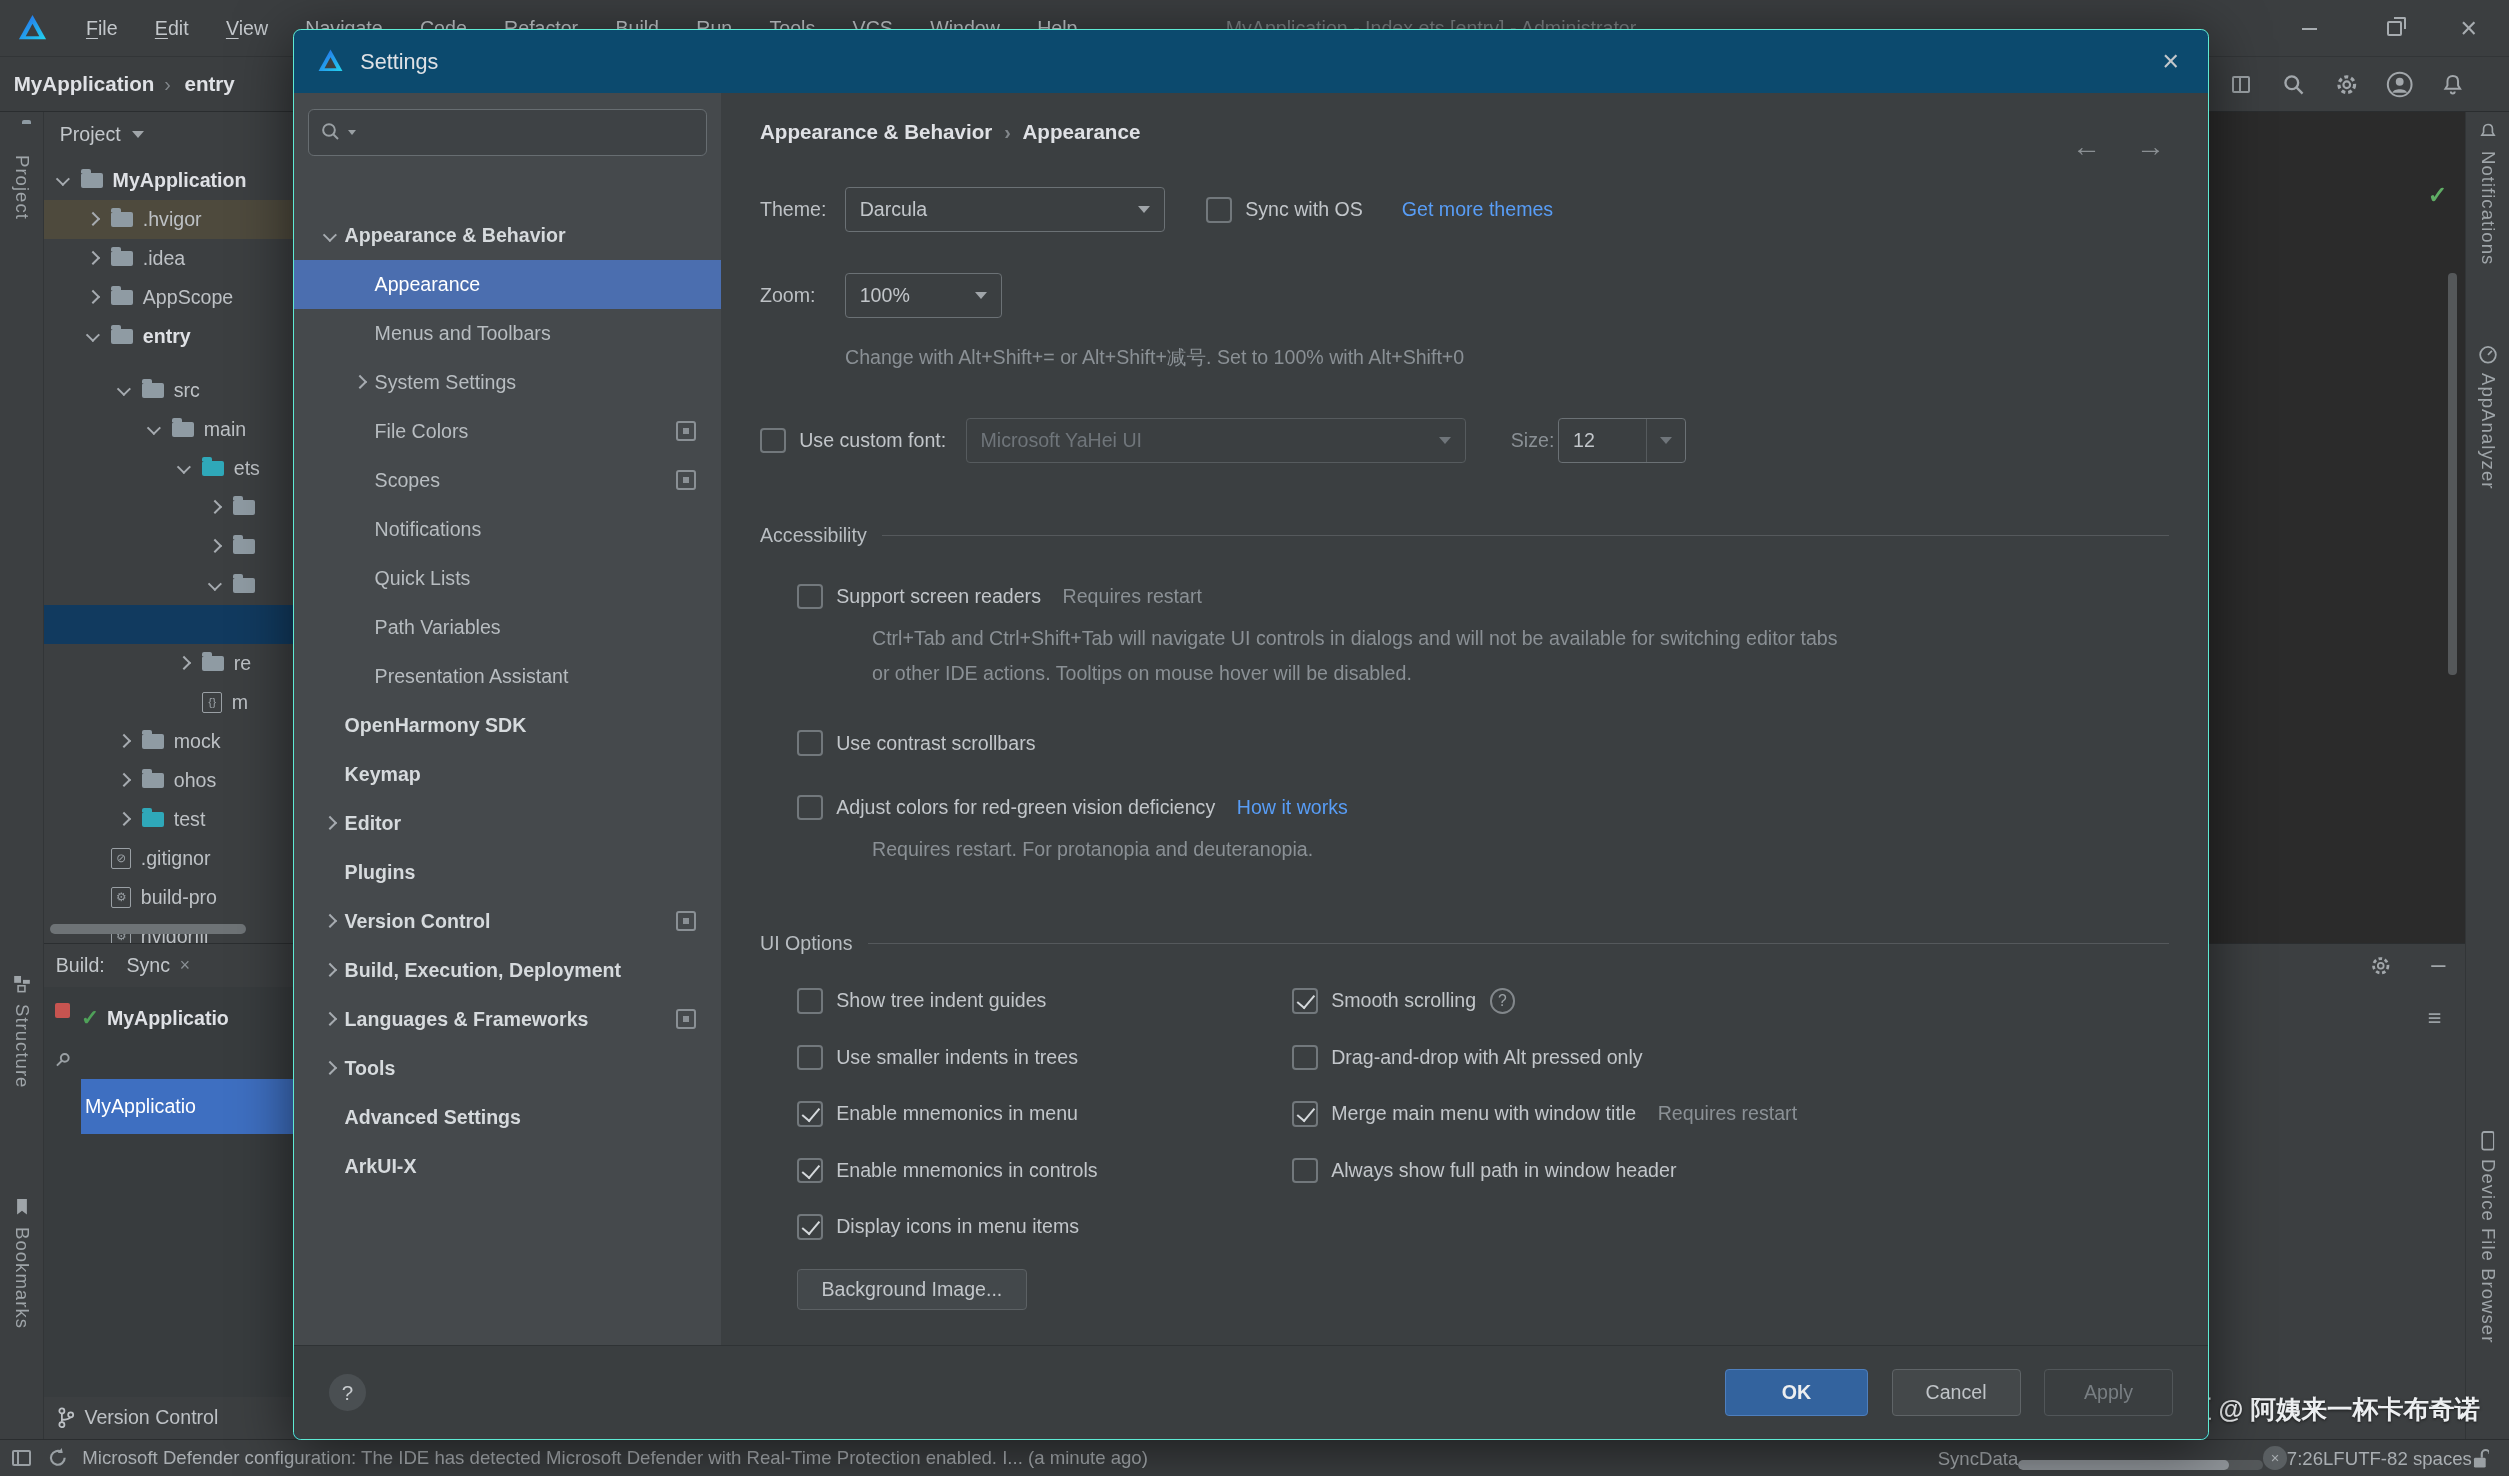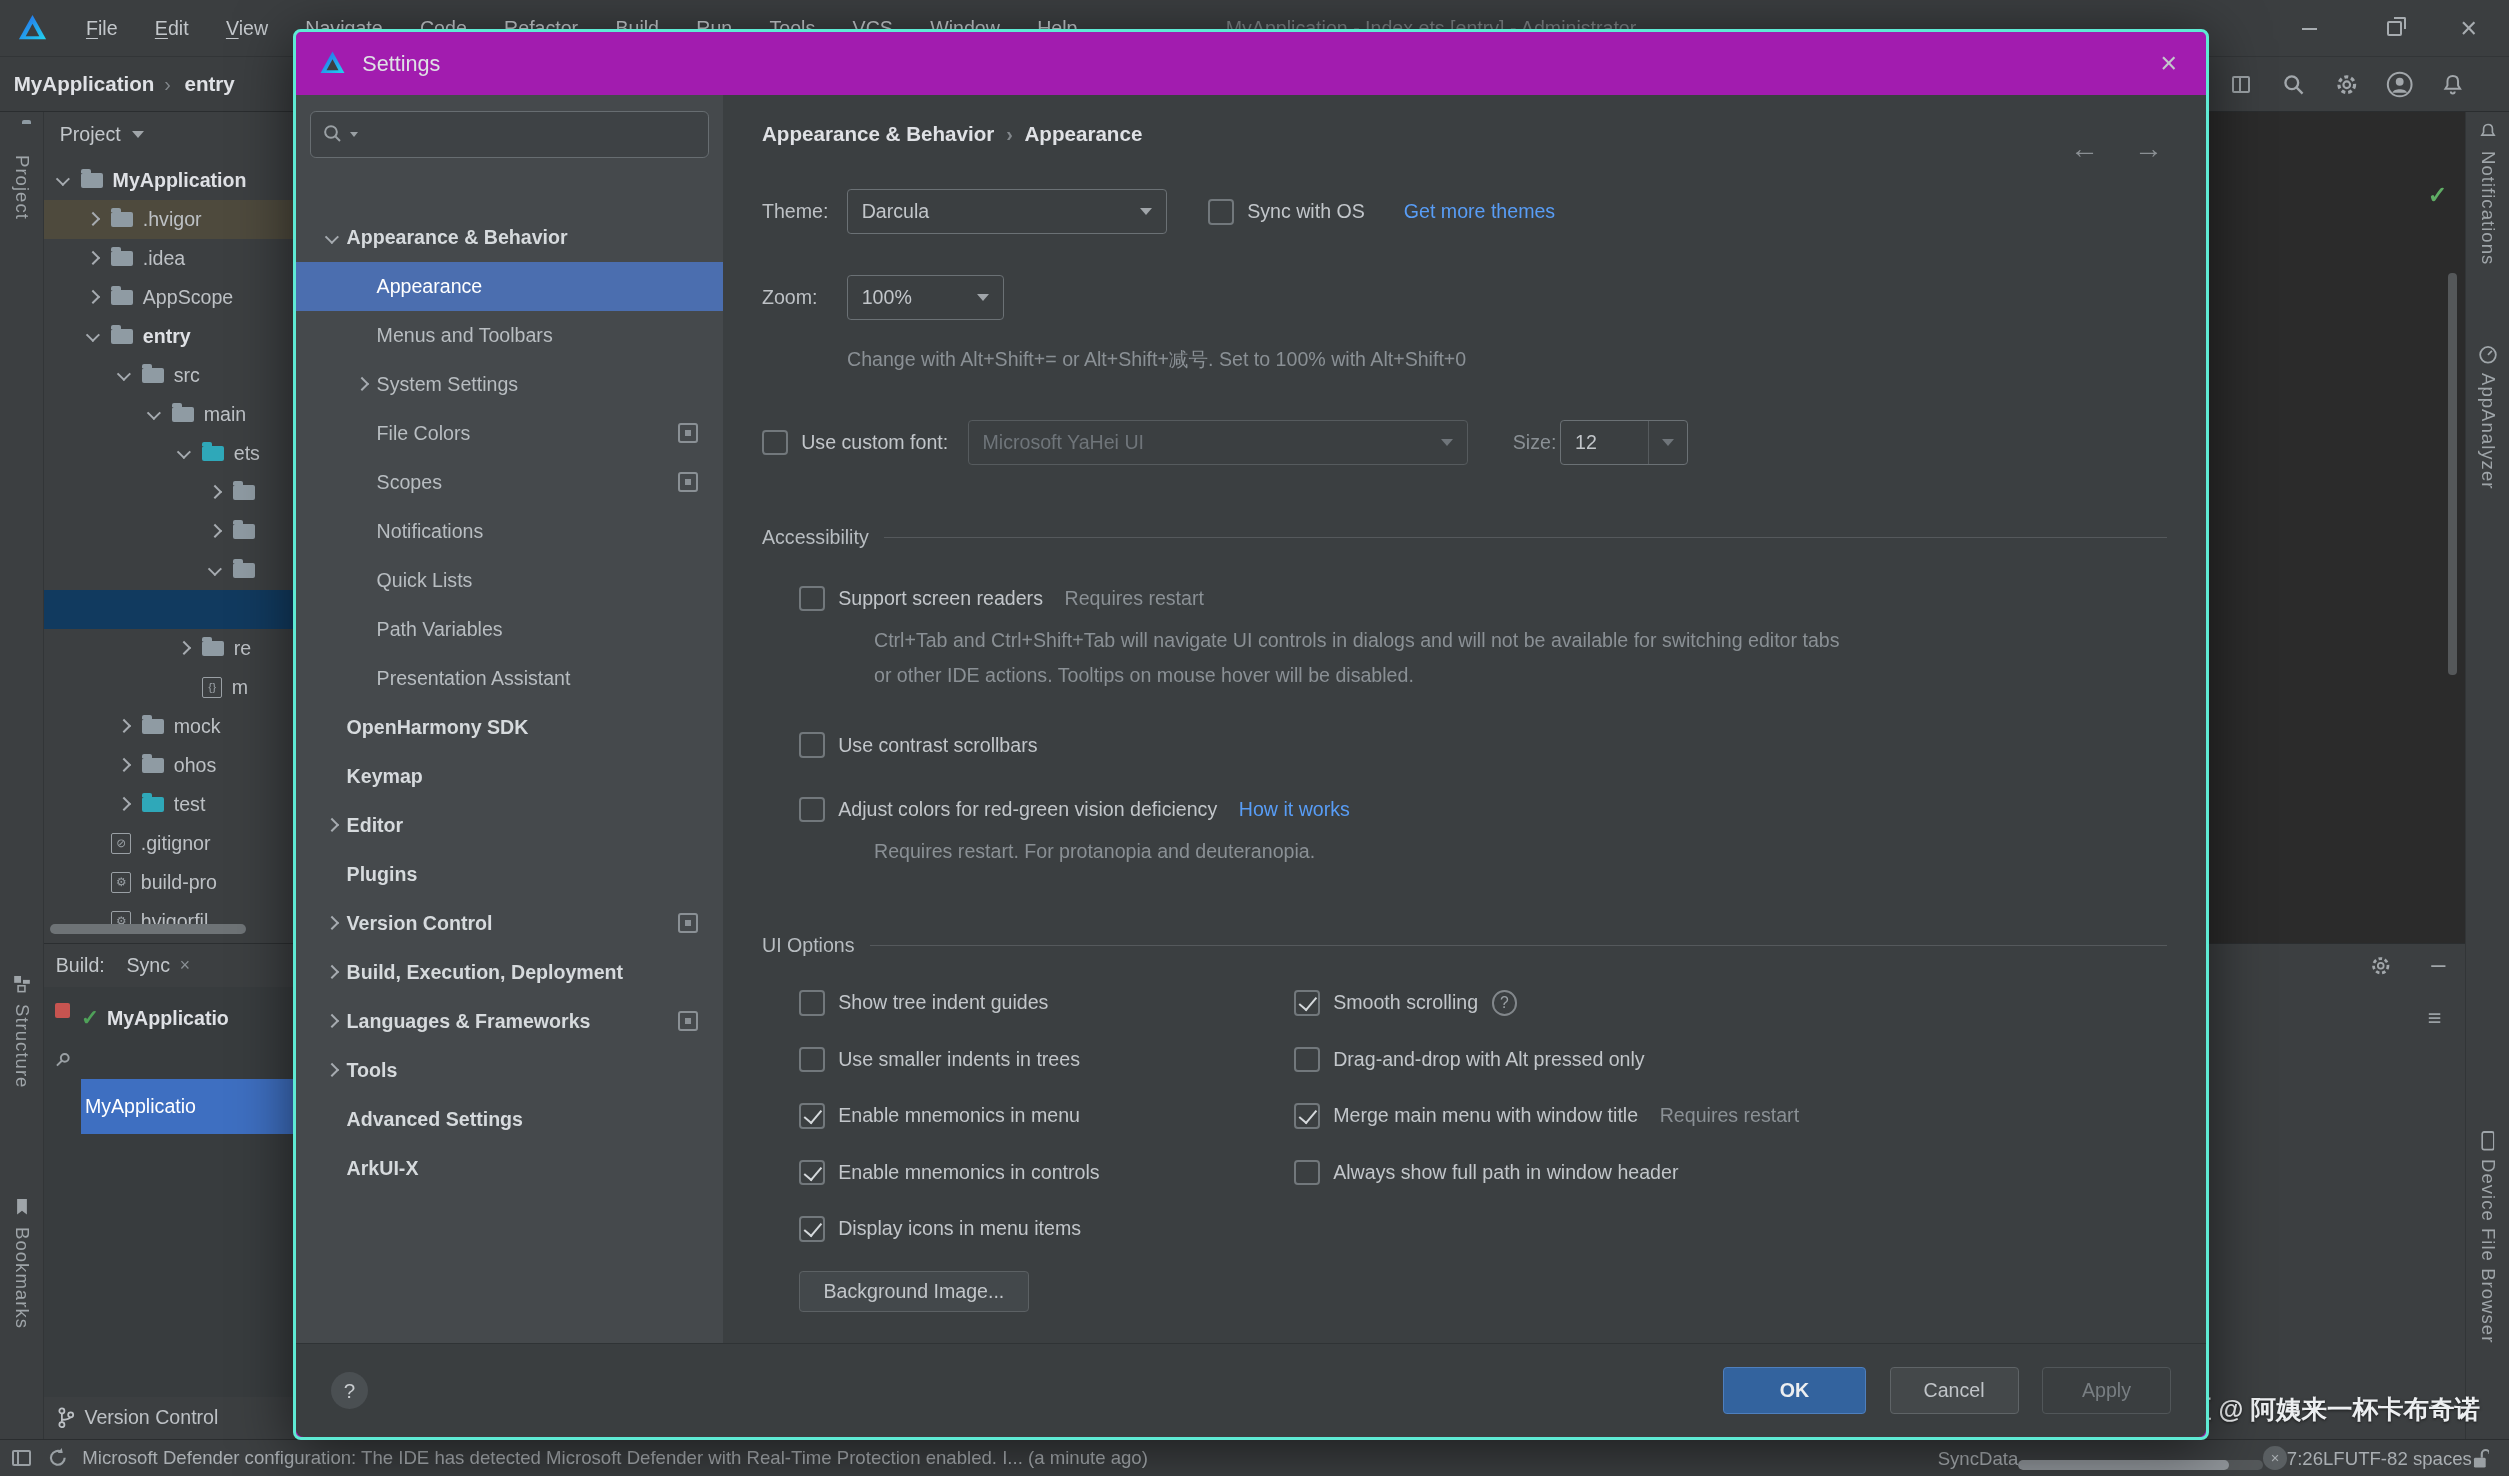--- a/index.html
+++ b/index.html
@@ -82,21 +82,21 @@
   .win-ico{width:19.6px;height:15.7px;border:2px solid #9aa0a4;border-radius:2px;position:relative;margin:0 15.7px 0 11.8px;}
   .win-ico::after{content:'';position:absolute;left:2.9px;top:-2px;bottom:-2px;width:2px;background:#9aa0a4;}
   #sb-right{position:absolute;right:19.6px;display:flex;align-items:flex-end;}
   .pbar{width:245px;height:9.8px;border-radius:4.9px;background:#54585a;overflow:hidden;}
   .pbar i{display:block;height:100%;width:86%;background:#90959a;border-radius:4.9px;}
   .xcircle{width:23.5px;height:23.5px;border-radius:50%;background:#5a5f62;color:#a8adb1;font-size:14.7px;display:flex;align-items:center;justify-content:center;}
 
   #watermark{position:absolute;right:29px;bottom:49px;font-size:25.5px;font-weight:bold;color:#eceef0;text-shadow:0 1px 2.9px rgba(0,0,0,.6);}
 
   
-  #dialog{position:absolute;left:293px;top:29px;width:1916px;height:1411px;background:#a21caf;border-radius:7.8px;box-shadow:0 9.8px 59px rgba(0,0,0,.55);border:3px solid #5eead4;}
+  #dialog{position:absolute;left:293px;top:29px;width:1916px;height:1411px;background:#0c4a6e;border-radius:7.8px;box-shadow:0 9.8px 59px rgba(0,0,0,.55);border:1px solid #5eead4;}
   #dlg-title{height:63px;display:flex;align-items:center;padding-left:21.6px;font-size:21.6px;color:#dfe1e5;}
   #dlg-title .applogo{width:29px;height:29px;margin:0 15.7px 0 0;}
   #dlg-close{position:absolute;right:13.7px;top:9.8px;width:47px;height:43px;display:flex;align-items:center;justify-content:center;color:#c3c7cb;font-size:29px;}
   #dlg-tree{position:absolute;left:0;top:63px;width:427px;bottom:94px;background:#45494c;overflow:hidden;}
   #dlg-search{margin:15.7px 13.7px 0 13.7px;height:47px;border:1.5px solid #676d71;border-radius:5.9px;background:#3e4245;display:flex;align-items:center;padding:0 11.8px;gap:5.9px;}
   #st-list{padding-top:55px;}
   .st-row{height:49px;display:flex;align-items:center;font-size:19.6px;color:#b8bdc1;white-space:nowrap;}
   .st-row .chev{margin:0 9.8px 0 0;}
   .st-row.lvl0{padding-left:31px;}
   .st-row.lvl1{padding-left:61px;}
@@ -281,21 +281,21 @@
         <div class="pt-row" style="padding-left: 40px;">
           <span class="chev right"></span>
           <span class="ficon"></span>
           <span>AppScope</span>
         </div>
         <div class="pt-row bold" style="padding-left: 40px;">
           <span class="chev down"></span>
           <span class="ficon"></span>
           <span>entry</span>
         </div>
-        <div class="pt-row" style="padding-left: 71px;">
+        <div class="pt-row" style="padding-left: 71px; margin-top: 15px;">
           <span class="chev down"></span>
           <span class="ficon"></span>
           <span>src</span>
         </div>
         <div class="pt-row" style="padding-left: 101px;">
           <span class="chev down"></span>
           <span class="ficon"></span>
           <span>main</span>
         </div>
         <div class="pt-row" style="padding-left: 131px;">

